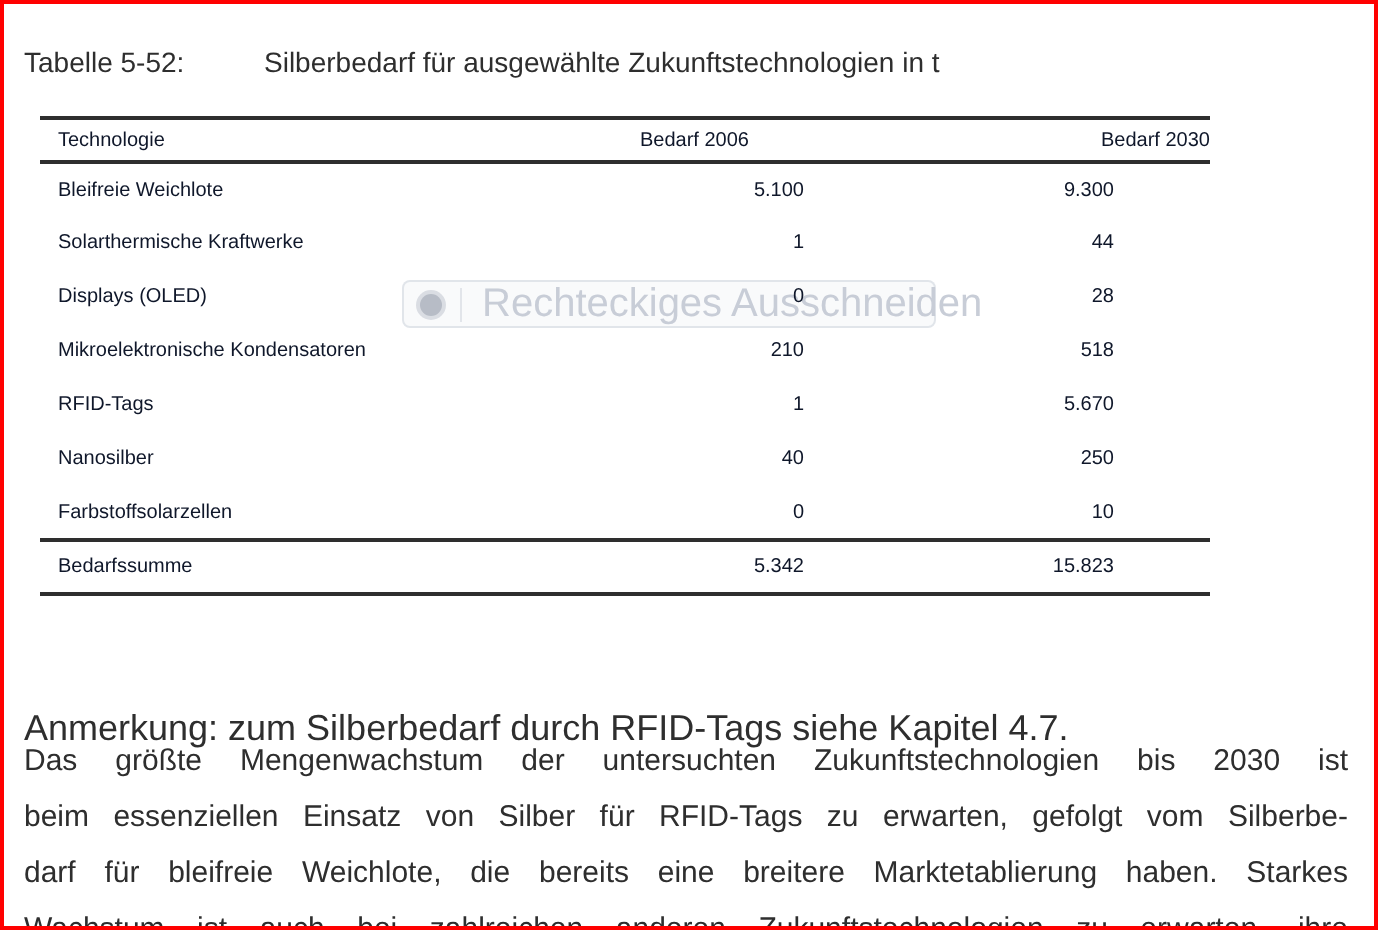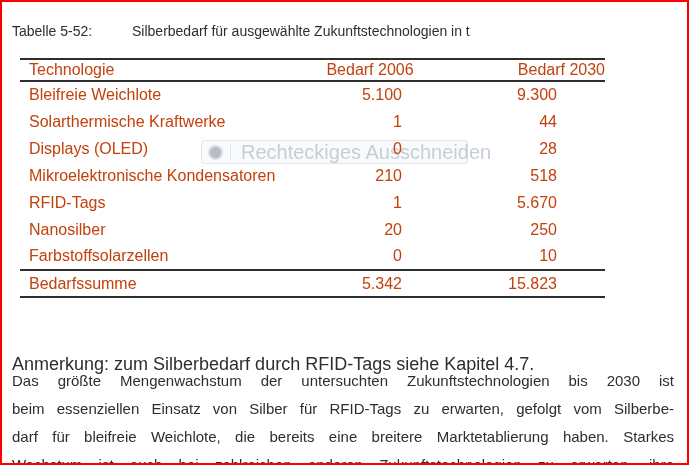--- a/index.html
+++ b/index.html
@@ -27,38 +27,38 @@
   }
   .title-label { display: inline-block; width: 120px; }
 
   
   .silver-table {
     position: absolute;
     left: 18px;
     top: 56px;
     width: 585px;
     border-collapse: collapse;
-    font-size: 16px;
-    color: #c2410c;
+    font-size: 10px;
+    color: #0f172a;
   }
   .silver-table th, .silver-table td {
     font-weight: normal;
     vertical-align: middle;
     white-space: nowrap;
   }
   .silver-table thead th {
     height: 22px;
     border-top: 2px solid #2e2e2e;
     border-bottom: 2px solid #2e2e2e;
   }
   .silver-table tbody td { height: 27px; }
   .silver-table .c1 { width: 300px; text-align: left; padding-left: 9px; }
   .silver-table .c2 { width: 100px; }
   .silver-table .c3 { width: 185px; }
-  .silver-table th.c2 { text-align: center; }
+  .silver-table th.c2 { text-align: left; }
   .silver-table th.c3 { text-align: right; padding-left: 30px; }
   .silver-table td.c2 { text-align: right; padding-right: 18px; }
   .silver-table td.c3 { text-align: right; padding-right: 48px; }
   .silver-table tbody.summary tr:first-child td { border-top: 2px solid #2e2e2e; }
   .silver-table tbody.summary tr:last-child td { border-bottom: 2px solid #2e2e2e; }
 
   
   .raise { position: relative; z-index: 6; }
 
   
@@ -164,21 +164,21 @@
         <td class="c2">210</td>
         <td class="c3">518</td>
       </tr>
       <tr>
         <td class="c1">RFID-Tags</td>
         <td class="c2">1</td>
         <td class="c3">5.670</td>
       </tr>
       <tr>
         <td class="c1">Nanosilber</td>
-        <td class="c2">20</td>
+        <td class="c2">40</td>
         <td class="c3">250</td>
       </tr>
       <tr>
         <td class="c1">Farbstoffsolarzellen</td>
         <td class="c2">0</td>
         <td class="c3">10</td>
       </tr>
     </tbody>
     <tbody class="summary">
       <tr>

